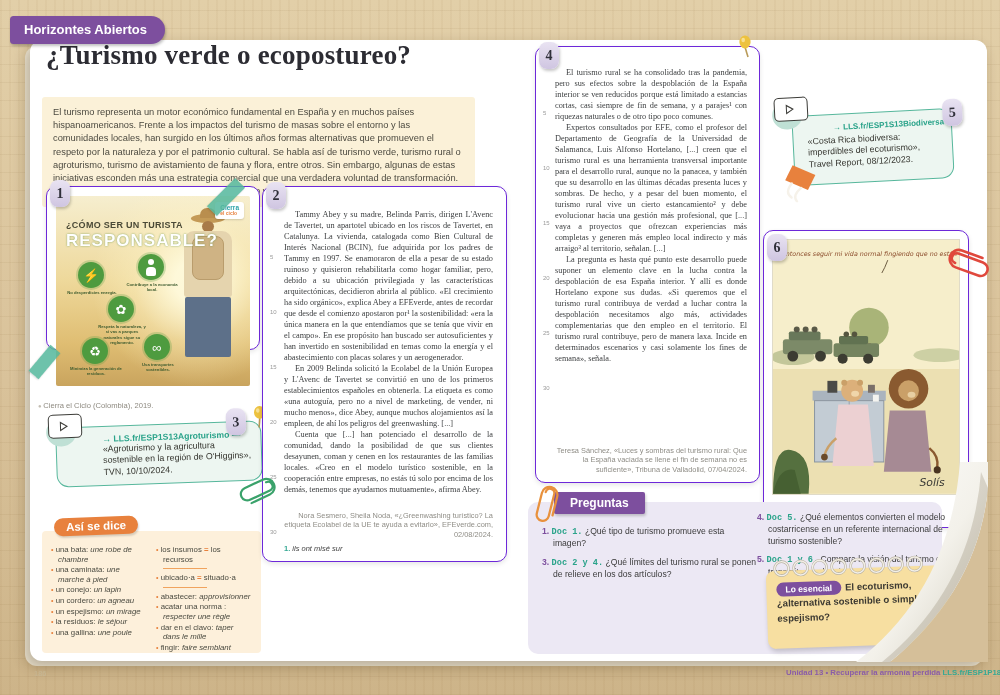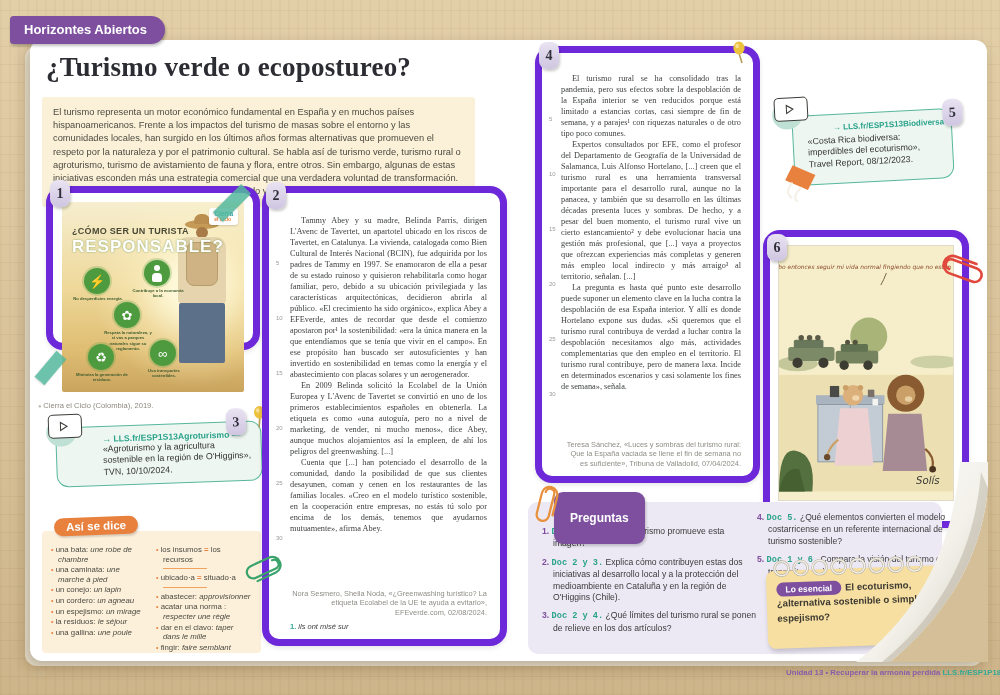--- a/index.html
+++ b/index.html
@@ -22,40 +22,40 @@
     content:""; position:absolute; left:-5px; top:6px; bottom:-5px; right:4px;
     background:#efe8d6; border-radius:12px; z-index:-1;
   }
   .badge-collection{
     position:absolute; left:10px; top:16px; z-index:5;
     background:#7d4f9e; color:#fff; font-weight:bold; font-size:13px;
     padding:6px 18px 7px 14px; border-radius:4px 16px 16px 4px;
     box-shadow:1px 2px 3px rgba(0,0,0,.25);
   }
   .title{
-    position:absolute; left:16px; top:12px;
+    position:absolute; left:16px; top:0;
     font-family:"Liberation Serif", serif; font-weight:bold;
     font-size:27px; color:#2c2c33; letter-spacing:.2px;
   }
   .intro-box{
     position:absolute; left:12px; top:57px; width:433px;
     background:#fbf1d8; border-radius:3px; padding:9px 11px;
     font-size:9.3px; line-height:1.42; color:#4c4a40; font-weight:500;
   }
   
   .numbadge{
     position:absolute; width:20px; height:27px; z-index:6;
     background:linear-gradient(180deg,#e9e3f2,#cfc5e1);
     border-radius:8px; display:flex; align-items:center; justify-content:center;
     font-family:"Liberation Serif", serif; font-weight:bold; font-size:14px; color:#30303a;
     box-shadow:1px 2px 3px rgba(0,0,0,.22);
   }
   .card{
-    position:absolute; background:#fff; border:7px solid #6d28d9;
-    border-radius:17px; box-shadow:0 2px 5px rgba(0,0,0,.10);
+    position:absolute; background:#fff; border:1px solid #6d28d9;
+    border-radius:10px; box-shadow:0 2px 5px rgba(0,0,0,.10);
   }
   .caption{ position:absolute; font-size:7.6px; color:#8e8a80; }
   .caption::before{ content:"\25CF  "; color:#c2bdb2; font-size:6px; }
   .reading{
     font-family:"Liberation Serif", serif; font-size:8.3px; line-height:11px;
     text-align:justify; color:#3e4042; overflow:hidden;
   }
   .reading p{ text-indent:11px; }
   .linenos span{ position:absolute; left:7px; font-size:6px; color:#9a9a9a; }
   .src{ font-size:7.4px; line-height:1.32; color:#8f8d86; text-align:right; margin-top:5px; }
@@ -93,21 +93,21 @@
   .vcol{ flex:1; }
   .vitem{ font-size:7.8px; line-height:9.6px; color:#4a4a40; padding-left:7px; text-indent:-7px; margin-bottom:1px; }
   .vitem .vb{ color:#e8813d; font-size:7px; }
   .vitem .fr{ font-style:italic; }
   .vitem .veq{ color:#e8813d; font-weight:bold; }
   .vdiv{ border-top:1.4px solid #f0a35e; width:44px; margin:4px 0 4px 7px; }
   
   .preg-panel{ position:absolute; background:#ece8f4; border-radius:10px; }
   .preg-badge{
     position:absolute; background:#7d4f9e; color:#fff; font-weight:bold; font-size:12px;
-    padding:19px 16px; border-radius:9px; z-index:6; box-shadow:1px 2px 3px rgba(0,0,0,.2);
+    padding:4px 16px; border-radius:2px; z-index:6; box-shadow:1px 2px 3px rgba(0,0,0,.2);
   }
   .qcol{ position:absolute; }
   .q{ font-size:8.6px; line-height:11.4px; color:#3b3b3b; margin-bottom:7px; padding-left:11px; text-indent:-11px; font-weight:500;}
   .q .qnum{ color:#7d4f9e; font-weight:bold; }
   .q .qdoc{ color:#2aa38a; font-weight:bold;font-family:Liberation Mono, monospace; }
   
   .note{
     position:absolute; background:#f7dfa1; border-radius:8px; transform:rotate(-2deg);
     padding:12px 10px 8px 10px; box-shadow:1px 3px 5px rgba(0,0,0,.18);
   }
@@ -259,21 +259,21 @@
           <div class="vitem"><span class="vb">•</span> <span>acatar una norma :</span> <span class="fr">respecter une règle</span></div>
         
           <div class="vitem"><span class="vb">•</span> <span>dar en el clavo:</span> <span class="fr">taper dans le mille</span></div>
         
           <div class="vitem"><span class="vb">•</span> <span>fingir:</span> <span class="fr">faire semblant</span></div>
         </span>
     </div>
   </div>
 
   <div class="numbadge" style="left:236px; top:142px;">2</div>
-  <div class="card" style="left:232px; top:146px; width:245px; height:460px; padding:22px 13px 8px 21px; display:flex; flex-direction:column;">
+  <div class="card" style="left:232px; top:146px; width:245px; height:376px; padding:22px 13px 8px 21px; display:flex; flex-direction:column;">
     <div class="linenos">
 
     <span>5</span>
         <span>10</span>
         <span>15</span>
         <span>20</span>
         <span>25</span>
         <span>30</span>
       </div>
     <div class="reading" style="flex:1;">
@@ -407,21 +407,20 @@
 
   <div class="preg-panel" style="left:498px; top:462px; width:414px; height:152px;"></div>
   <div class="preg-badge" style="left:524px; top:452px;">Preguntas</div>
   <svg class="clip" style="left:506px; top:444px; transform:rotate(14deg);" width="22" height="42" viewBox="0 0 24 48">
     <path d="M7 10 a5 5 0 0 1 10 0 v26 a7 7 0 0 1 -14 0 V12 a9 9 0 0 1 18 0 v22" fill="none" stroke="#e8913d" stroke-width="2.6" stroke-linecap="round"></path>
   </svg>
   <div class="qcol" style="left:512px; top:486px; width:214px;">
 
       <div class="q"><span class="qnum">1.</span> <span class="qdoc">Doc 1.</span> <span>¿Qué tipo de turismo promueve esta imagen?</span></div>
 
-      <div class="q"><span class="qnum">2.</span> <span class="qdoc">Doc 2 y 3.</span> <span>Explica cómo contribuyen estas dos iniciativas al desarrollo local y a la protección del medioambiente en Cataluña y en la región de O'Higgins (Chile).</span></div>
 
       <div class="q"><span class="qnum">3.</span> <span class="qdoc">Doc 2 y 4.</span> <span>¿Qué límites del turismo rural se ponen de relieve en los dos artículos?</span></div>
     </div>
   <div class="qcol" style="left:727px; top:472px; width:198px;">
 
       <div class="q"><span class="qnum">4.</span> <span class="qdoc">Doc 5.</span> <span>¿Qué elementos convierten el modelo costarricense en un referente internacional de turismo sostenible?</span></div>
 
       <div class="q"><span class="qnum">5.</span> <span class="qdoc">Doc 1 y 6.</span> <span>Compara la visión del turismo que transmiten ambas imágenes.</span></div>
     </div>
 

